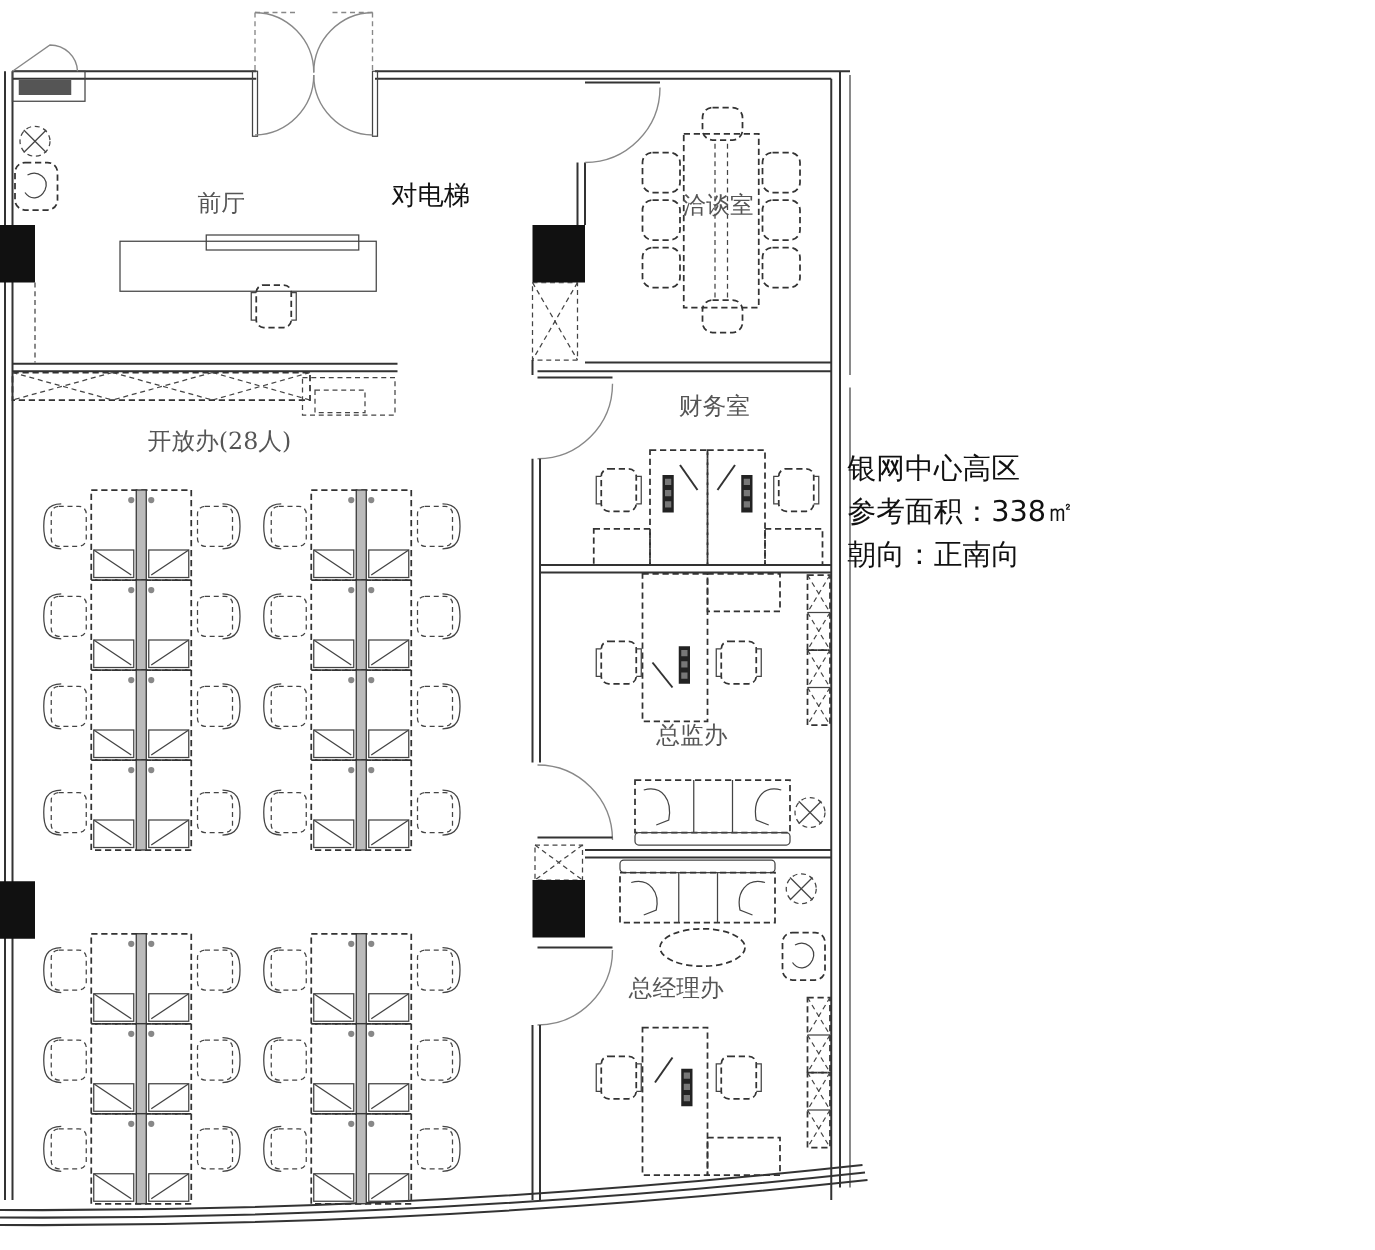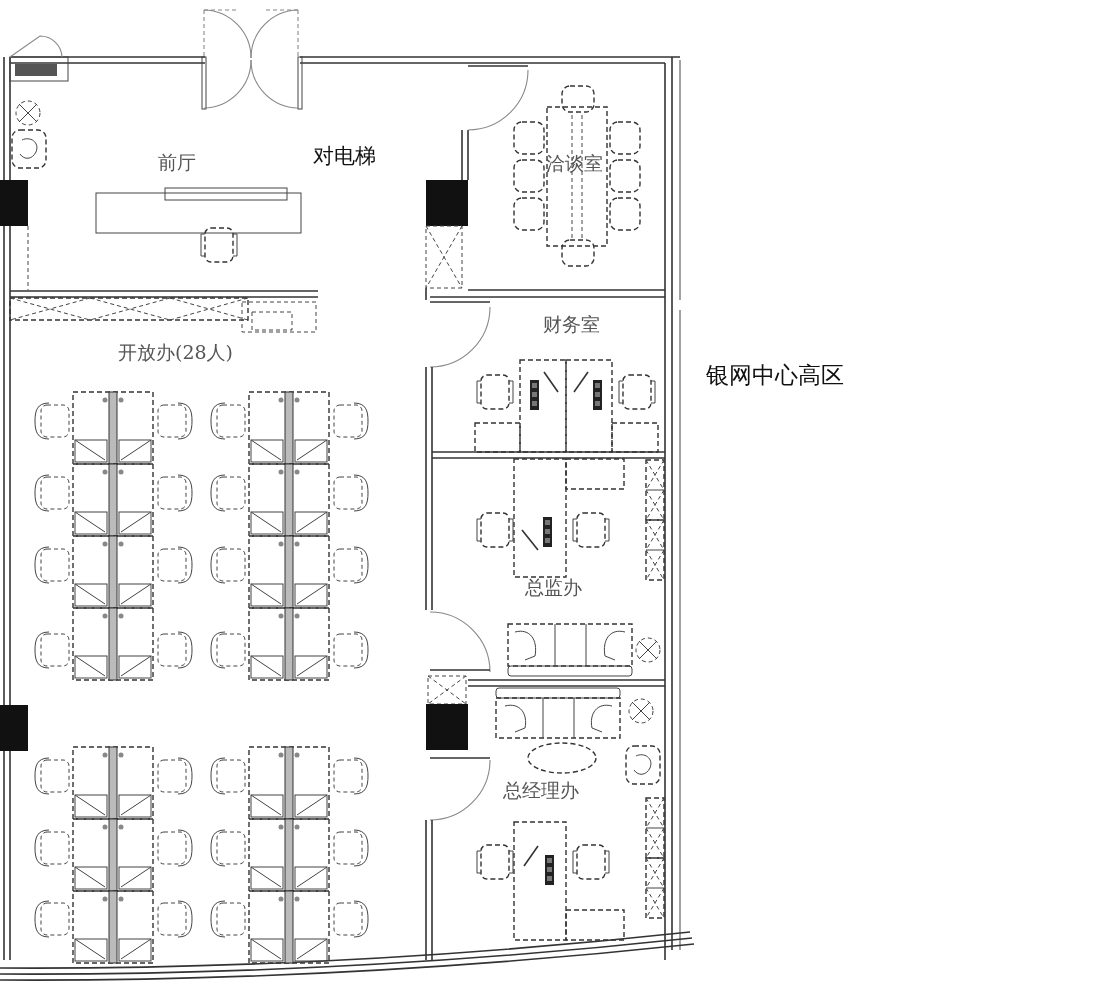--- a/index.html
+++ b/index.html
@@ -6,21 +6,21 @@
   body { width: 1100px; height: 1000px; position: relative; overflow: hidden; font-family: "DejaVu Sans", sans-serif; }
   #plan { position: absolute; left: 0; top: 0; width: 1100px; height: 1000px; }
   .wall { fill: none; stroke: #333; stroke-width: 1.6; }
   .wallthin { fill: none; stroke: #444; stroke-width: 1; }
   .dash { fill: none; stroke: #333; stroke-width: 1.4; stroke-dasharray: 5 3; }
   .dashthin { fill: none; stroke: #444; stroke-width: 1; stroke-dasharray: 4 3; }
   .door { fill: none; stroke: #888; stroke-width: 1.1; }
   .solid { fill: #111; }
   .room-label { font-family: "DejaVu Serif", serif; font-size: 19px; fill: #555; }
   .elev-label { font-family: "DejaVu Sans", sans-serif; font-size: 21px; fill: #111; }
-  .info { position: absolute; left: 706px; top: 358px; }
+  .info { position: absolute; left: 678px; top: 358px; }
   .info-line { font-family: "DejaVu Sans", sans-serif; font-size: 23px; line-height: 34.5px; color: #111; white-space: nowrap; }
 </style>
 </head>
 <body>
 
 <svg id="plan" viewBox="0 0 1100 1000" xmlns="http://www.w3.org/2000/svg">
   <defs>
 
     <g id="chairL">
       <path class="wallthin" d="M14,0 C2,0 0,8 0,18 C0,28 2,36 14,36"></path>
@@ -297,13 +297,15 @@
   <text class="elev-label" x="313" y="163">对电梯</text>
   <text class="room-label" x="546" y="170">洽谈室</text>
   <text class="room-label" x="543" y="331">财务室</text>
   <text class="room-label" x="118" y="359">开放办(28人)</text>
   <text class="room-label" x="525" y="594">总监办</text>
   <text class="room-label" x="503" y="797">总经理办</text>
 </svg>
 
 <div class="info">
   <div class="info-line">银网中心高区</div>
+  <div class="info-line">参考面积：338㎡</div>
+  <div class="info-line">朝向：正南向</div>
 </div>
 
 </body></html>

